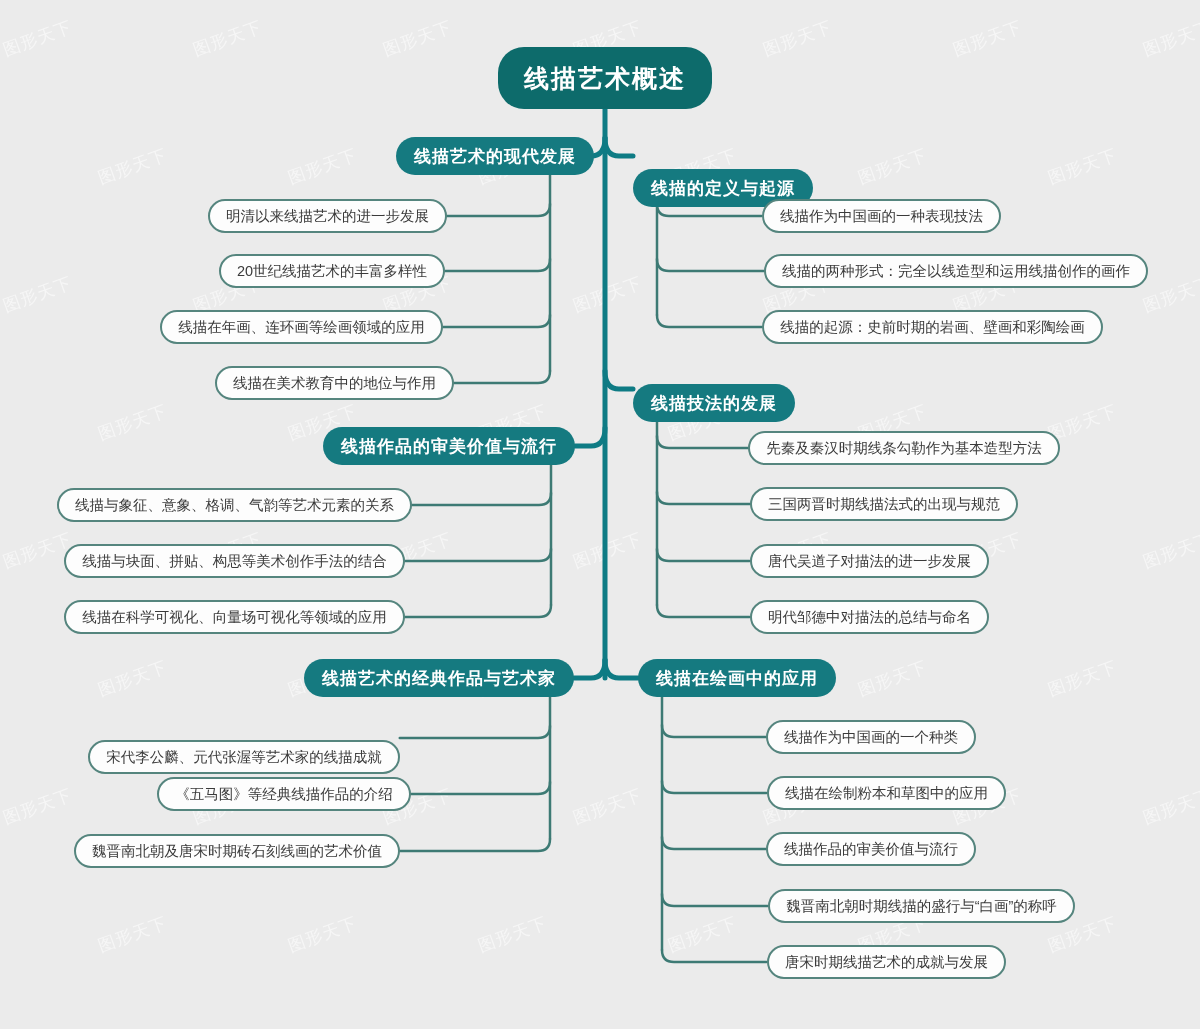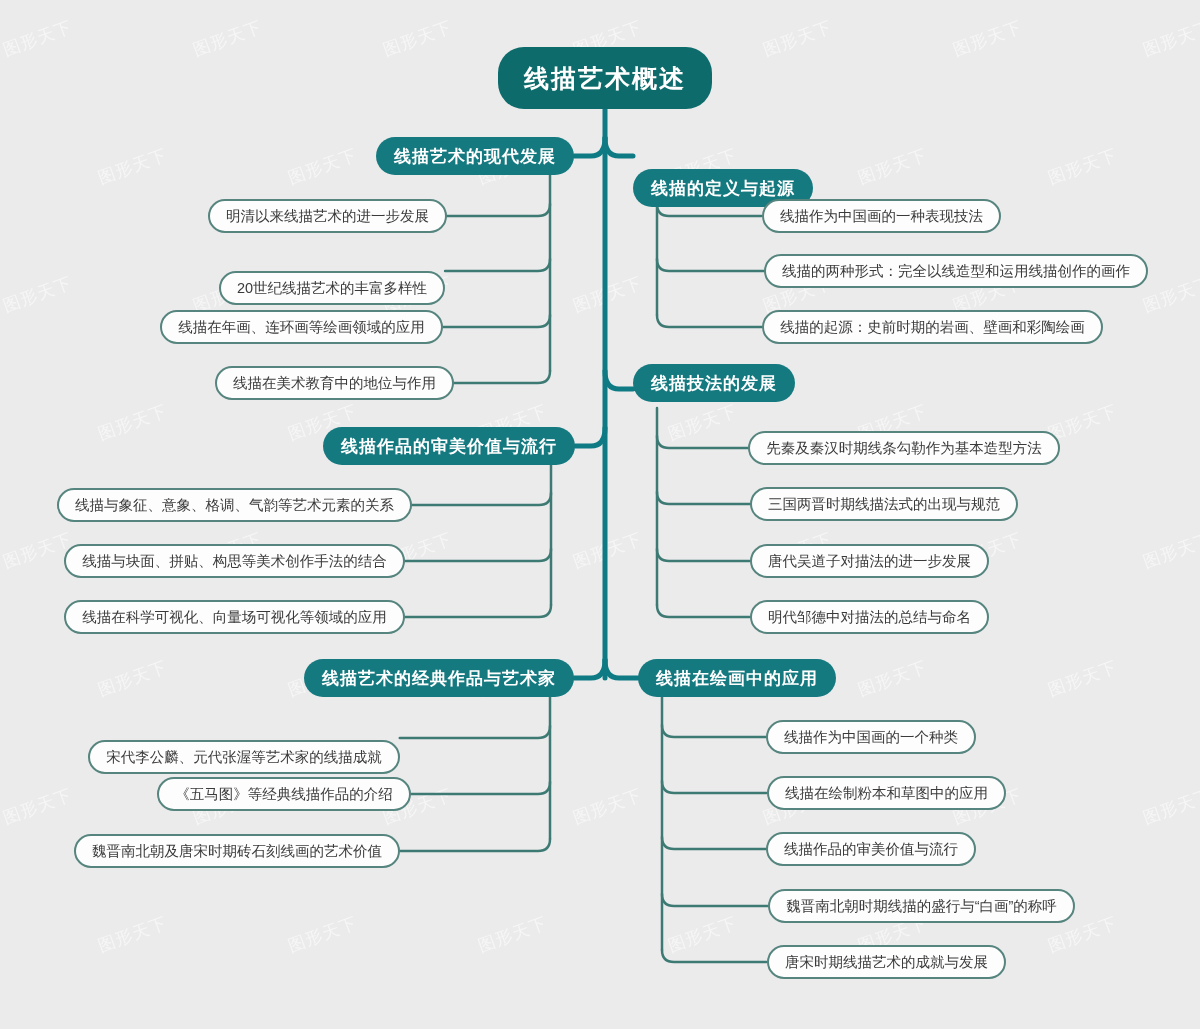--- a/index.html
+++ b/index.html
@@ -178,28 +178,28 @@
       <path d="M 662 697 L 662 950" fill="none" stroke="#3d7a74" stroke-width="2.5" stroke-linecap="round" stroke-linejoin="round"></path>
       <path d="M 662 725 Q 662 737 674 737 L 766 737" fill="none" stroke="#3d7a74" stroke-width="2.5" stroke-linecap="round" stroke-linejoin="round"></path>
       <path d="M 662 781 Q 662 793 674 793 L 766.5 793" fill="none" stroke="#3d7a74" stroke-width="2.5" stroke-linecap="round" stroke-linejoin="round"></path>
       <path d="M 662 837 Q 662 849 674 849 L 766 849" fill="none" stroke="#3d7a74" stroke-width="2.5" stroke-linecap="round" stroke-linejoin="round"></path>
       <path d="M 662 894 Q 662 906 674 906 L 767.6640625 906" fill="none" stroke="#3d7a74" stroke-width="2.5" stroke-linecap="round" stroke-linejoin="round"></path>
       <path d="M 662 950 Q 662 962 674 962 L 766.5 962" fill="none" stroke="#3d7a74" stroke-width="2.5" stroke-linecap="round" stroke-linejoin="round"></path>
     </svg>
 
   <div id="nodes">
       <div class="node root" style="left: 498px; top: 47px; width: 214px;">线描艺术概述</div>
-      <div class="node branch" style="left: 376px; top: 137px; width: 198px; font-family: Liberation Mono, monospace;">线描艺术的现代发展</div>
+      <div class="node branch" style="left: 396px; top: 137px; width: 198px; font-family: Liberation Mono, monospace;">线描艺术的现代发展</div>
       <div class="node branch" style="left: 633px; top: 137px; width: 180px; margin-top: 32px;">线描的定义与起源</div>
-      <div class="node branch" style="left: 633px; top: 364px; width: 162px;">线描技法的发展</div>
+      <div class="node branch" style="left: 633px; top: 384px; width: 162px;">线描技法的发展</div>
       <div class="node branch" style="left: 323px; top: 427px; width: 252px;">线描作品的审美价值与流行</div>
       <div class="node branch" style="left: 304px; top: 659px; width: 270px;">线描艺术的经典作品与艺术家</div>
       <div class="node branch" style="left: 638px; top: 659px; width: 198px;">线描在绘画中的应用</div>
       <div class="node leaf" style="left: 208px; top: 199px; width: 239px;">明清以来线描艺术的进一步发展</div>
-      <div class="node leaf" style="left: 219px; top: 254px; width: 226px; margin-top: 17px;">20世纪线描艺术的丰富多样性</div>
+      <div class="node leaf" style="left: 219px; top: 254px; width: 226px;">20世纪线描艺术的丰富多样性</div>
       <div class="node leaf" style="left: 160px; top: 310px; width: 283px;">线描在年画、连环画等绘画领域的应用</div>
       <div class="node leaf" style="left: 215px; top: 366px; width: 239px;">线描在美术教育中的地位与作用</div>
       <div class="node leaf" style="left: 762px; top: 199px; width: 239px;">线描作为中国画的一种表现技法</div>
       <div class="node leaf" style="left: 764px; top: 254px; width: 384px;">线描的两种形式：完全以线造型和运用线描创作的画作</div>
       <div class="node leaf" style="left: 762px; top: 310px; width: 341px;">线描的起源：史前时期的岩画、壁画和彩陶绘画</div>
       <div class="node leaf" style="left: 748px; top: 431px; width: 312px;">先秦及秦汉时期线条勾勒作为基本造型方法</div>
       <div class="node leaf" style="left: 750px; top: 487px; width: 268px;">三国两晋时期线描法式的出现与规范</div>
       <div class="node leaf" style="left: 750px; top: 544px; width: 239px;">唐代吴道子对描法的进一步发展</div>
       <div class="node leaf" style="left: 750px; top: 600px; width: 239px;">明代邹德中对描法的总结与命名</div>
       <div class="node leaf" style="left: 57px; top: 488px; width: 355px;">线描与象征、意象、格调、气韵等艺术元素的关系</div>

